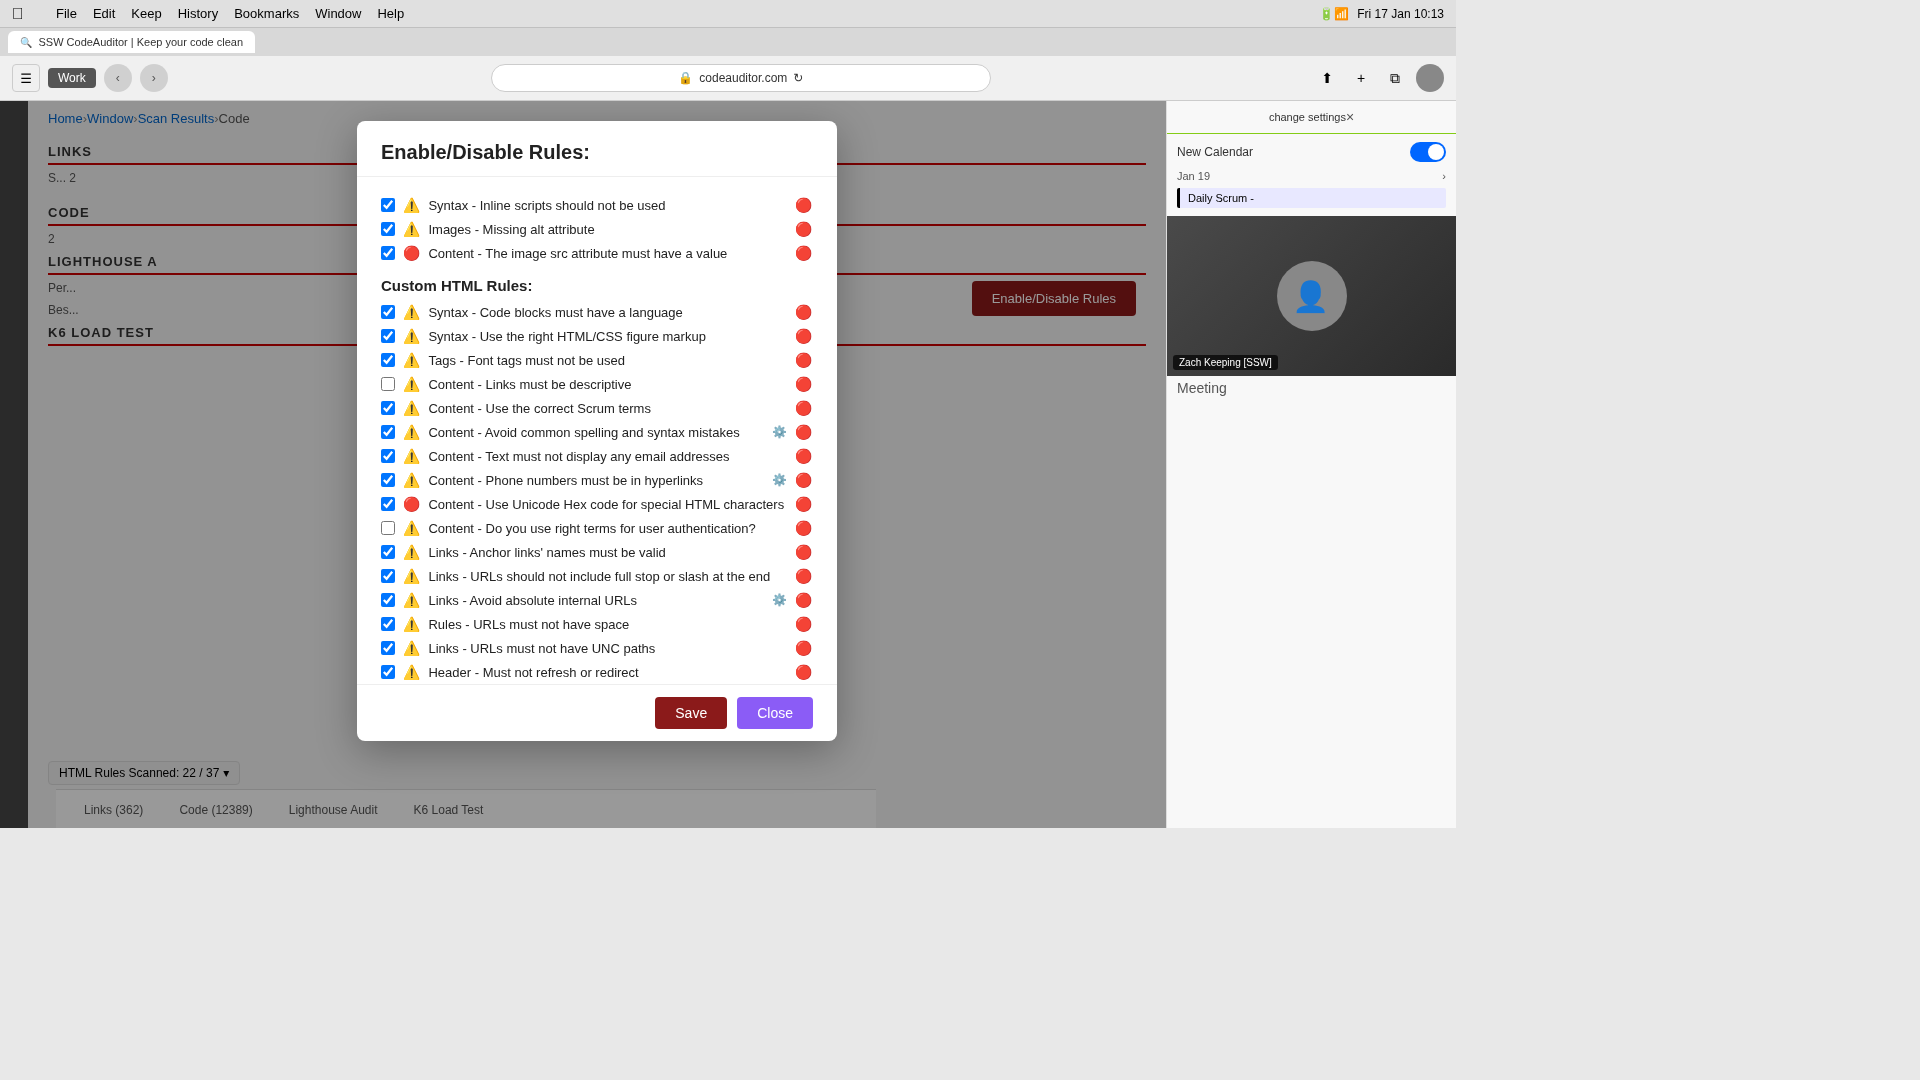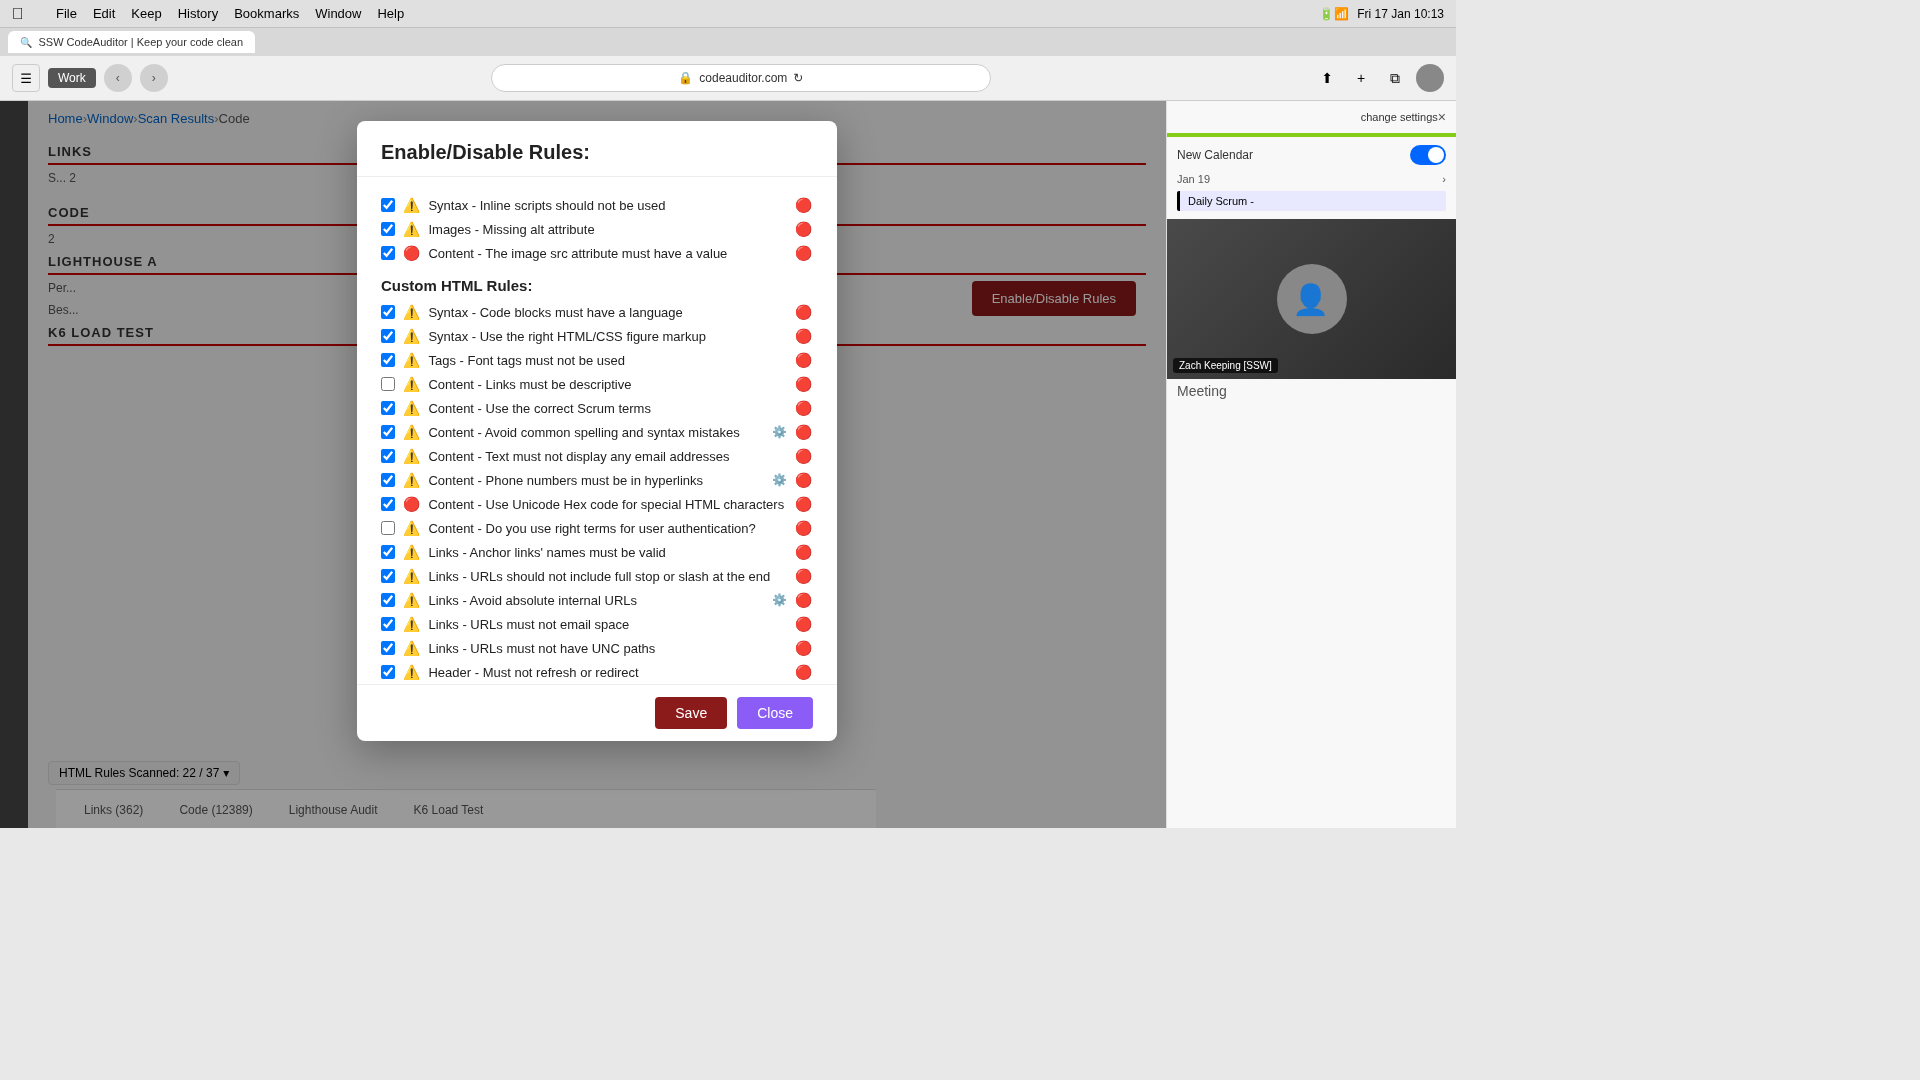--- a/index.html
+++ b/index.html
@@ -131,23 +131,23 @@
 
     
     .right-sidebar {
       width: 290px;
       background: #f8f8f8;
       border-left: 1px solid #ddd;
       flex-shrink: 0;
       position: relative;
     }
     .right-sidebar-top {
-      display: flex; justify-content: flex-end; align-items: center;
+      display: flex; justify-content: center; align-items: center;
       padding: 8px 10px;
-      border-bottom: 4px solid #84cc16;
+      border-bottom: 1px solid #84cc16;
     }
     .change-settings-btn {
       font-size: 11px; color: #333;
       background: none; border: none; cursor: pointer;
     }
     .close-sidebar-btn {
       font-size: 14px; color: #555; background: none; border: none; cursor: pointer;
     }
     .calendar-section {
       padding: 8px 10px;
@@ -622,21 +622,21 @@
           <div class="rule-item">
             <input type="checkbox" class="rule-checkbox" checked="" style="">
             <span class="rule-icon warning">⚠️</span>
             <span class="rule-text">Links - Avoid absolute internal URLs</span>
             <span class="rule-gear-icon">⚙️</span>
             <span class="rule-action-icon">🔴</span>
           </div>
           <div class="rule-item">
             <input type="checkbox" class="rule-checkbox" checked="" style="">
             <span class="rule-icon warning">⚠️</span>
-            <span class="rule-text">Links - URLs must not email space</span>
+            <span class="rule-text">Rules - URLs must not have space</span>
             <span class="rule-action-icon">🔴</span>
           </div>
           <div class="rule-item">
             <input type="checkbox" class="rule-checkbox" checked="" style="">
             <span class="rule-icon warning">⚠️</span>
             <span class="rule-text">Links - URLs must not have UNC paths</span>
             <span class="rule-action-icon">🔴</span>
           </div>
           <div class="rule-item">
             <input type="checkbox" class="rule-checkbox" checked="" style="">

